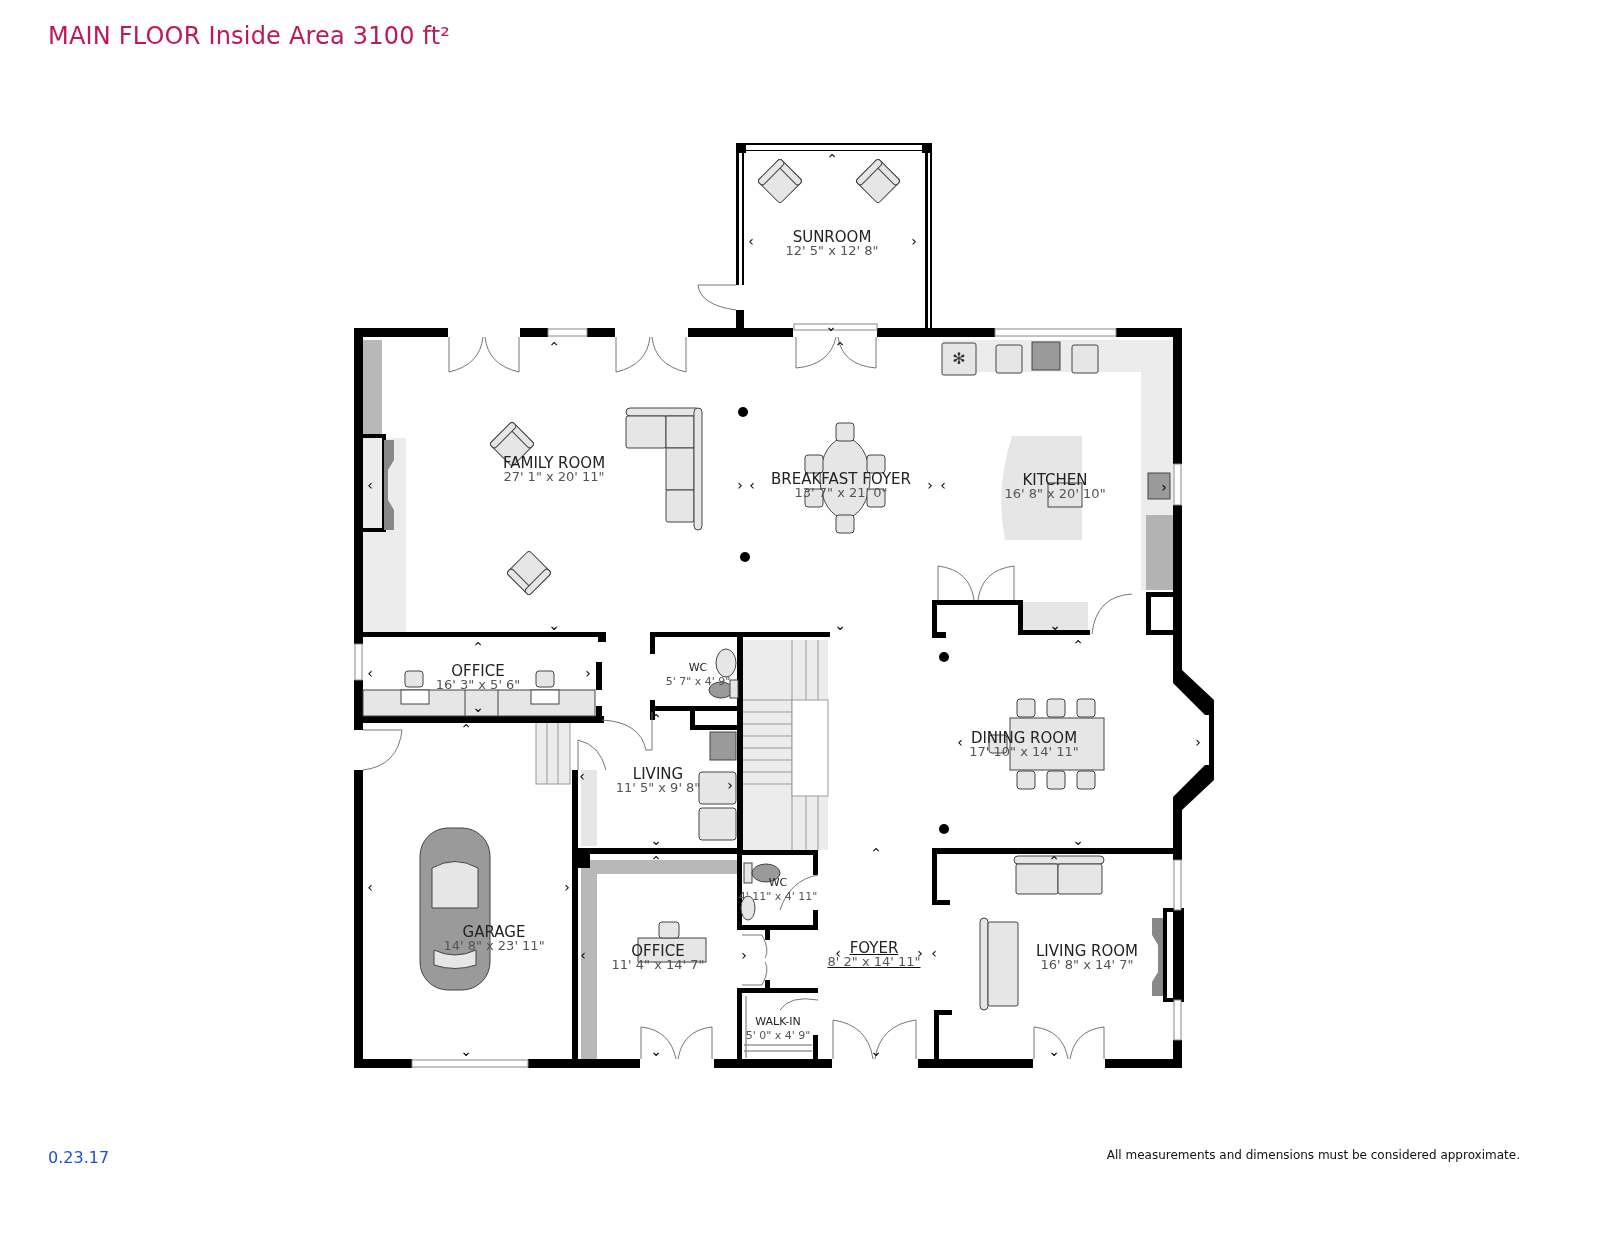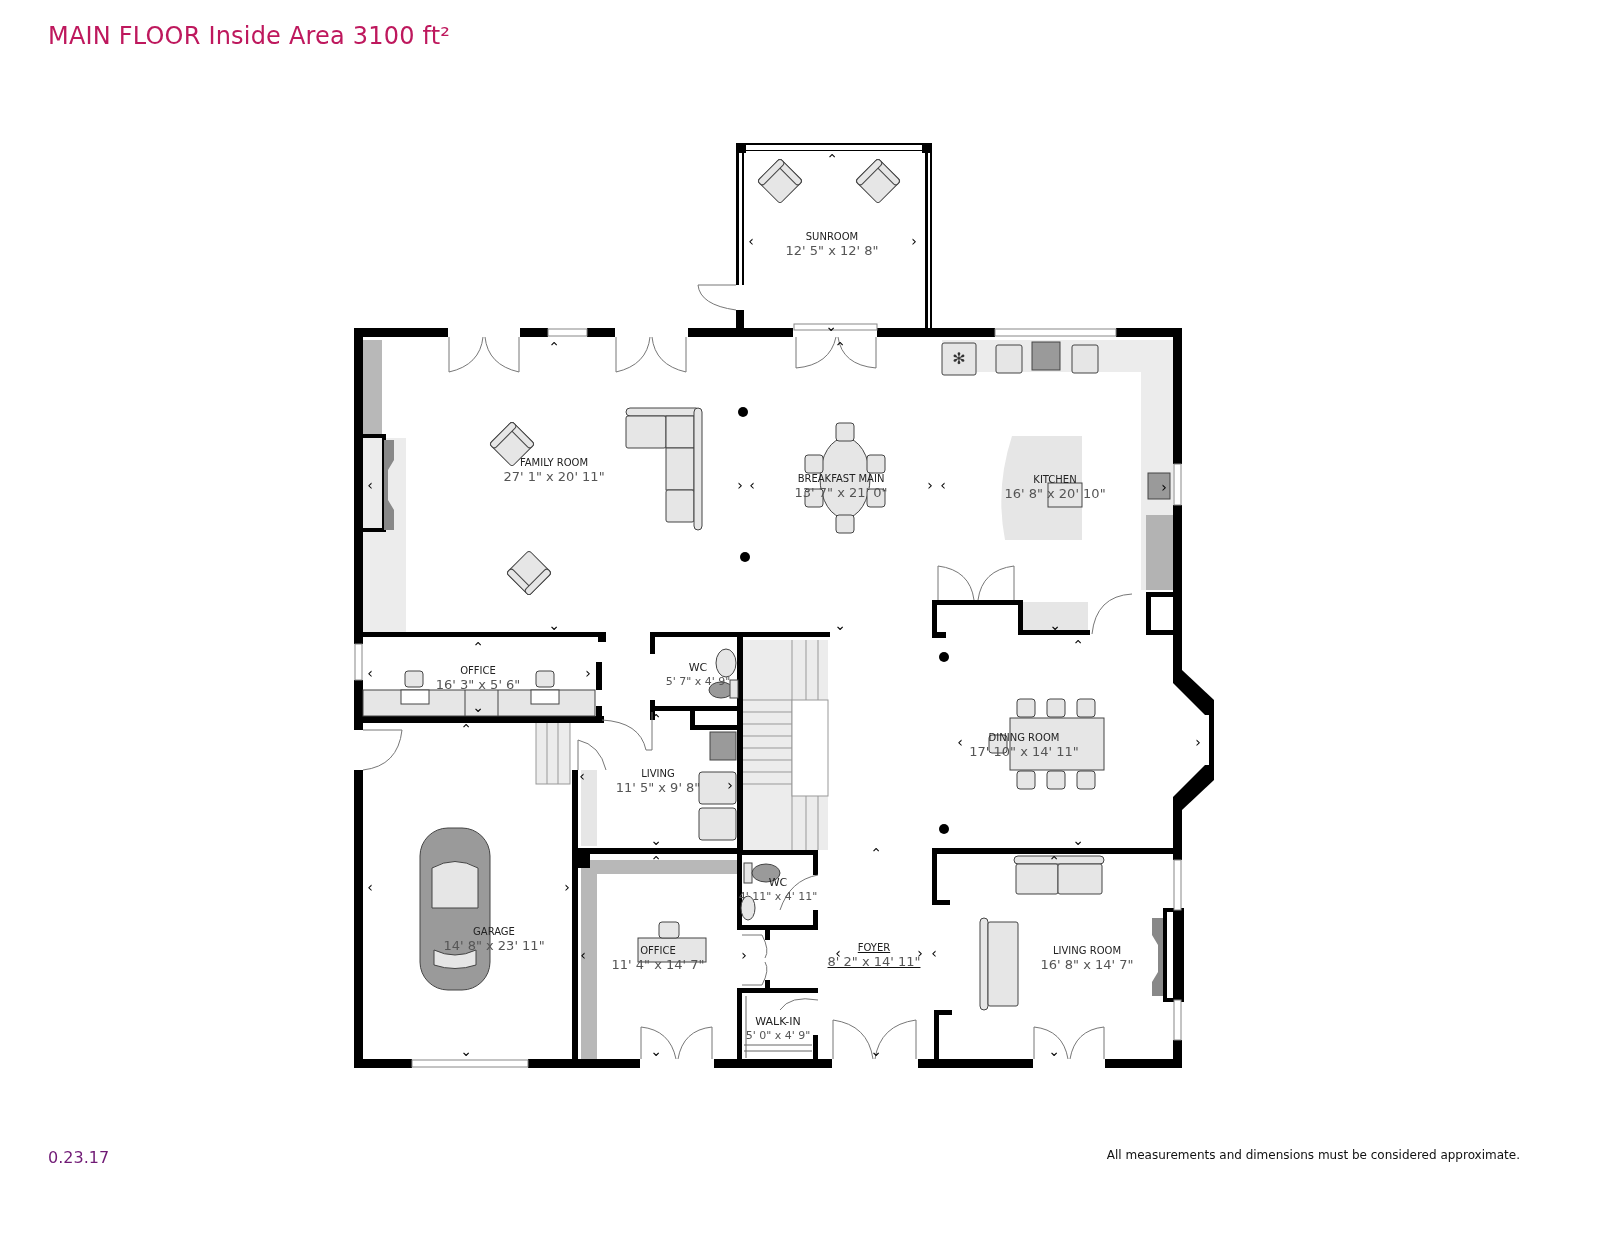--- a/index.html
+++ b/index.html
@@ -1,22 +1,22 @@
 <!DOCTYPE html>
 <html><head>
 <meta charset="utf-8">
 <style>
   html, body { margin:0; padding:0; background:#ffffff; }
   body { width:1600px; height:1236px; position:relative; overflow:hidden; font-family:"DejaVu Sans", sans-serif; color:#111; }
   .title { position:absolute; left:48px; top:22px; font-size:24px; color:#be185d; letter-spacing:0.2px; }
-  .version { position:absolute; left:48px; top:1148px; font-size:16px; color:#701a75; }
+  .version { position:absolute; left:48px; top:1148px; font-size:16px; color:#1d4ed8; }
   .disclaimer { position:absolute; right:80px; top:1148px; font-size:12px; color:#111; }
   svg.plan { position:absolute; left:0; top:0; }
   .lbl { position:absolute; text-align:center; transform:translate(-50%,0); line-height:14px; white-space:nowrap; }
-  .lbl .n { font-size:10px; color:#222; display:block; }
+  .lbl .n { font-size:15px; color:#222; display:block; }
   .lbl .d { font-size:13px; color:#555; display:block; }
 </style>
 </head>
 <body>
 
 <div class="title">MAIN FLOOR Inside Area 3100 ft²</div>
 
 <svg class="plan" width="1600" height="1236" viewBox="0 0 1600 1236">
   <defs>
     <g id="chair">
@@ -346,21 +346,21 @@
 
 <div class="lbl" style="left:832px; top:230px;">
   <span class="n">SUNROOM</span>
   <span class="d">12' 5" x 12' 8"</span>
 </div>
 <div class="lbl" style="left:554px; top:456px;">
   <span class="n">FAMILY ROOM</span>
   <span class="d">27' 1" x 20' 11"</span>
 </div>
 <div class="lbl" style="left:841px; top:472px;">
-  <span class="n">BREAKFAST MAIN</span>
+  <span class="n">BREAKFAST FOYER</span>
   <span class="d">13' 7" x 21' 0"</span>
 </div>
 <div class="lbl" style="left:1055px; top:473px;">
   <span class="n">KITCHEN</span>
   <span class="d">16' 8" x 20' 10"</span>
 </div>
 <div class="lbl" style="left:478px; top:664px;">
   <span class="n">OFFICE</span>
   <span class="d">16' 3" x 5' 6"</span>
 </div>

